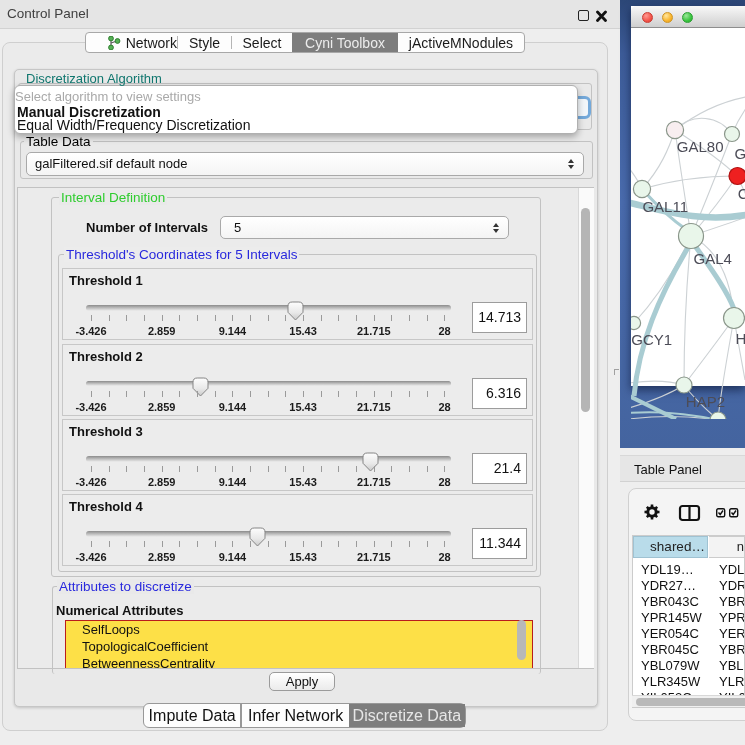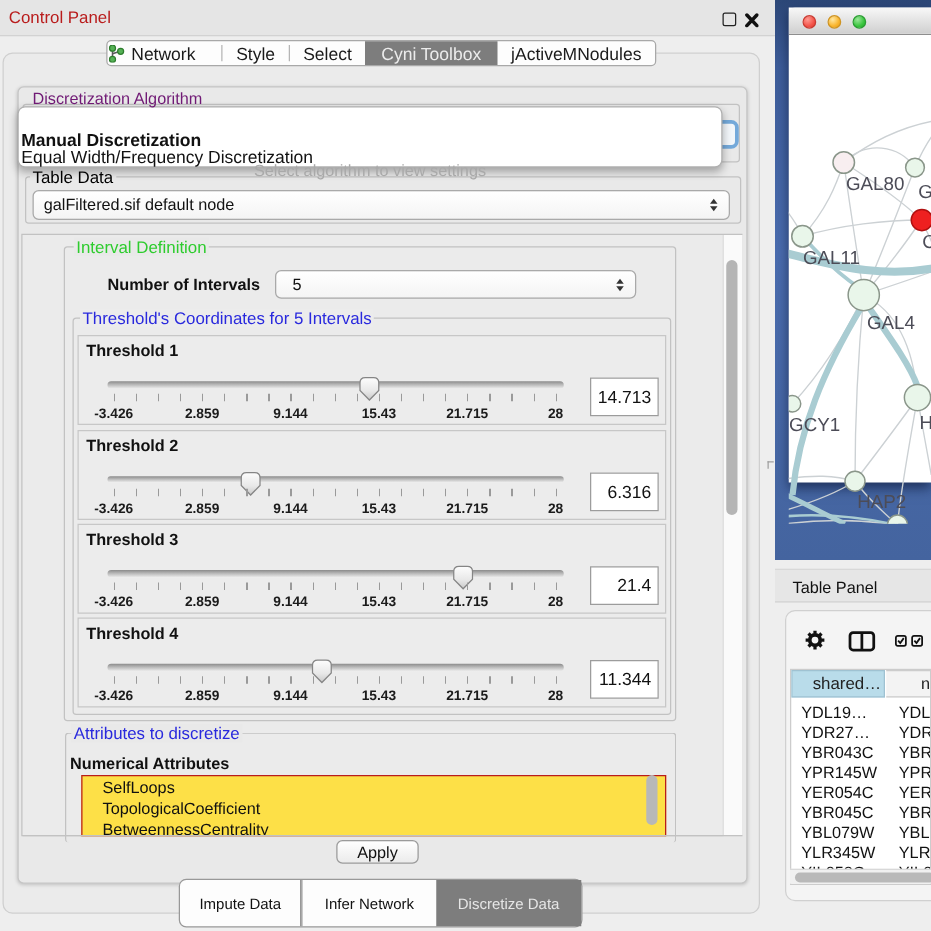--- a/index.html
+++ b/index.html
@@ -1,66 +1,66 @@
 <!DOCTYPE html>
 <html><head>
 <meta charset="utf-8">
 <style>
 * { margin:0; padding:0; box-sizing:border-box; }
 html,body { width:745px; height:745px; overflow:hidden; }
 body { position:relative; font-family:"Liberation Sans", sans-serif; background:#eeeeee; }
 .abs { position:absolute; }
 
 #titlebar { left:0; top:0; width:620px; height:29px; background:#e5e5e5; border-bottom:1px solid #d2d2d2; }
-#titlebar .t { position:absolute; left:7px; top:6px; font-size:13.5px; color:#b91c1c; }
+#titlebar .t { position:absolute; left:7px; top:6px; font-size:13.5px; color:#404040; }
 #undock { left:578px; top:10px; width:11px; height:11px; border:1.5px solid #222; border-radius:2px; }
 #closex { left:596px; top:10px; }
 #outerpanel { left:2px; top:42px; width:606px; height:689px; background:#ebebeb; border:1px solid #cfcfcf; border-radius:8px; }
 #innerpanel { left:14px; top:69px; width:584px; height:638px; background:#e9e9e9; border:1px solid #c6c6c6; border-radius:5px; box-shadow:0 1px 3px rgba(0,0,0,0.18); }
 
 #tabbar { left:85px; top:32px; width:440px; height:21px; background:#fdfdfd; border:1px solid #a8a8a8; border-radius:4px; font-size:14px; color:#1a1a1a; z-index:30; display:flex; align-items:center; }
 #tabbar .seg { height:100%; display:flex; align-items:center; justify-content:center; position:relative; }
 #tabbar .sep { width:1px; height:13px; background:#b5b5b5; }
 #tabbar .dark { background:#7d7d7d; color:#ececec; }
 
 .group { position:absolute; border:1px solid #c2c2c2; border-radius:3px; }
 .gtitle { position:absolute; font-size:13.5px; background:#e9e9e9; padding:0 2px; white-space:nowrap; }
 
 .combo { position:absolute; background:linear-gradient(180deg,#ffffff,#f4f4f4); border:1px solid #a9a9a9; border-radius:5px; font-size:13px; color:#111; }
 .arrows { position:absolute; right:6px; top:50%; transform:translateY(-50%); width:9px; }
 .arrows div { width:0; height:0; border-left:4px solid transparent; border-right:4px solid transparent; margin:2px 0; }
 .arr-up { border-bottom:5px solid #333; }
 .arr-dn { border-top:5px solid #333; }
 
 #popup { left:14px; top:85px; width:564px; height:49px; background:#ffffff; border:1px solid #b0b0b0; border-radius:6px; box-shadow:0 3px 7px rgba(0,0,0,0.30); z-index:40; }
-#popup .prompt { position:absolute; left:0; right:0; top:2.5px; text-align:center; font-size:13px; color:#a9a9a9;margin-top:40px; }
+#popup .prompt { position:absolute; left:0; right:0; top:2.5px; text-align:left; font-size:13px; color:#a9a9a9; }
 #popup .it1 { position:absolute; left:2px; top:17.5px; font-size:14px; font-weight:bold; color:#111; }
 #popup .it2 { position:absolute; left:2px; top:30.5px; font-size:14px; color:#111; }
-#fadedlbl { left:26px; top:71px; font-size:13px; color:#701a75; z-index:41; }
+#fadedlbl { left:26px; top:71px; font-size:13px; color:#0f766e; z-index:41; }
 #focusring { left:566px; top:96px; width:25px; height:23px; border:3px solid #74a9da; border-radius:6px; background:#f2f6fa; z-index:35; }
 
 #scrollpane { left:17px; top:187px; width:577px; height:482px; background:#ebebeb; border:1px solid #c2c2c2; }
 #vsbtrack { left:578px; top:187.5px; width:15.5px; height:481px; background:#fafafa; border-left:1px solid #d8d8d8; }
 #vsbthumb { left:581px; top:208px; width:9px; height:204px; background:#b5b5b5; border-radius:5px; }
 
 .tblock { position:absolute; left:62px; width:471px; height:72px; border:1px solid #c7c7c7; background:#ececec; }
 .tlabel { position:absolute; left:6px; top:4px; font-size:13px; font-weight:bold; color:#111; }
 .track { position:absolute; left:23px; top:36px; width:365px; height:5.5px; border-radius:3px; background:linear-gradient(180deg,#8b8b8b,#b9b9b9 45%,#eeeeee); }
 .thumb { position:absolute; top:32px; width:17px; height:20px; }
 .ticks { position:absolute; left:27.5px; top:46px; width:355px; height:6px;
   background-image:repeating-linear-gradient(90deg,#9a9a9a 0 1px,transparent 1px 17.675px); }
 .tl { position:absolute; top:56px; transform:translateX(-50%); font-size:11px; font-weight:bold; color:#1b1b1b; white-space:nowrap; }
 .vbox { position:absolute; left:409px; top:33px; width:55px; height:31px; background:#ffffff; border:1px solid #9c9c9c; font-size:14px; color:#111; text-align:right; line-height:29px; padding-right:5px; }
 
 #attrlist { left:65px; top:620px; width:468px; height:49px; background:#fde047; border:1px solid #b91c1c; font-size:13px; color:#111; overflow:hidden; }
 #attrlist div { padding-left:16px; height:17.2px; line-height:17.2px; }
 #listthumb { left:517px; top:620px; width:9px; height:40px; background:#b8b8b8; border-radius:5px; z-index:5; }
 
 #applybtn { left:269px; top:672px; width:66px; height:19px; background:linear-gradient(180deg,#ffffff,#ebebeb); border:1px solid #9b9b9b; border-radius:5px; font-size:13px; color:#111; text-align:center; line-height:17px; z-index:6; }
-#bottabs { left:143px; top:703px; width:323px; height:39px; background:#fdfdfd; border:1px solid #989898; border-radius:6px; display:flex; font-size:12px; color:#111; z-index:10; }
+#bottabs { left:143px; top:703px; width:323px; height:25px; background:#fdfdfd; border:1px solid #989898; border-radius:6px; display:flex; font-size:16px; color:#111; z-index:10; }
 #bottabs .seg { display:flex; align-items:center; justify-content:center; height:100%; }
 #bottabs .dark { background:#7d7d7d; color:#e6e6e6; }
 
 #bluedesk { left:620px; top:0; width:125px; height:448px; background:linear-gradient(180deg,#2c4777 0%,#3d5c99 12%,#4a6cae 45%,#44649f 100%); }
 #macwin { left:631px; top:6px; width:114px; height:380px; background:#ffffff; box-shadow:0 4px 9px rgba(5,15,45,0.6); }
 #mactitle { left:0; top:0; width:114px; height:22px; background:linear-gradient(180deg,#f8f8f8,#cfcfcf); border-bottom:1px solid #8e8e8e; border-radius:5px 0 0 0; }
 .light { position:absolute; top:6px; width:11px; height:11px; border-radius:50%; }
 #netsvg { left:0; top:22px; }
 #tphead { left:620px; top:455px; width:125px; height:27px; background:#e6e6e6; border-top:1px solid #d8d8d8; border-bottom:1px solid #d2d2d2; }
 #tphead .t { position:absolute; left:14px; top:6px; font-size:13px; color:#111; }
@@ -84,21 +84,21 @@
   </div>
 <div class="abs" id="undock"></div>
 <svg class="abs" id="closex" width="11" height="12" viewBox="0 0 11 12">
     <path d="M1.5,2 L9.5,10.5 M9.5,2 L1.5,10.5" stroke="#111" stroke-width="2.8" stroke-linecap="round"></path>
   </svg>
 
 <div class="abs" id="outerpanel"></div>
 <div class="abs" id="innerpanel"></div>
 
 <div class="abs" id="tabbar">
-  <div class="seg" style="width:91px; justify-content:flex-start; padding-left:1px;">
+  <div class="seg" style="width:91px; justify-content:flex-end; padding-left:1px;">
     <svg width="13" height="14" viewBox="0 0 13 14" style="margin-right:5px;">
       <line x1="3" y1="2.5" x2="3" y2="11.5" stroke="#5a5a5a" stroke-width="1.2"></line>
       <line x1="3" y1="7" x2="9" y2="5" stroke="#5a5a5a" stroke-width="1.2"></line>
       <circle cx="3" cy="2.5" r="2.4" fill="#55b155" stroke="#2e7d2e"></circle>
       <circle cx="9.5" cy="5" r="2.4" fill="#55b155" stroke="#2e7d2e"></circle>
       <circle cx="3" cy="11.5" r="2.4" fill="#55b155" stroke="#2e7d2e"></circle>
     </svg>
     Network
   </div>
   <div class="sep"></div>

